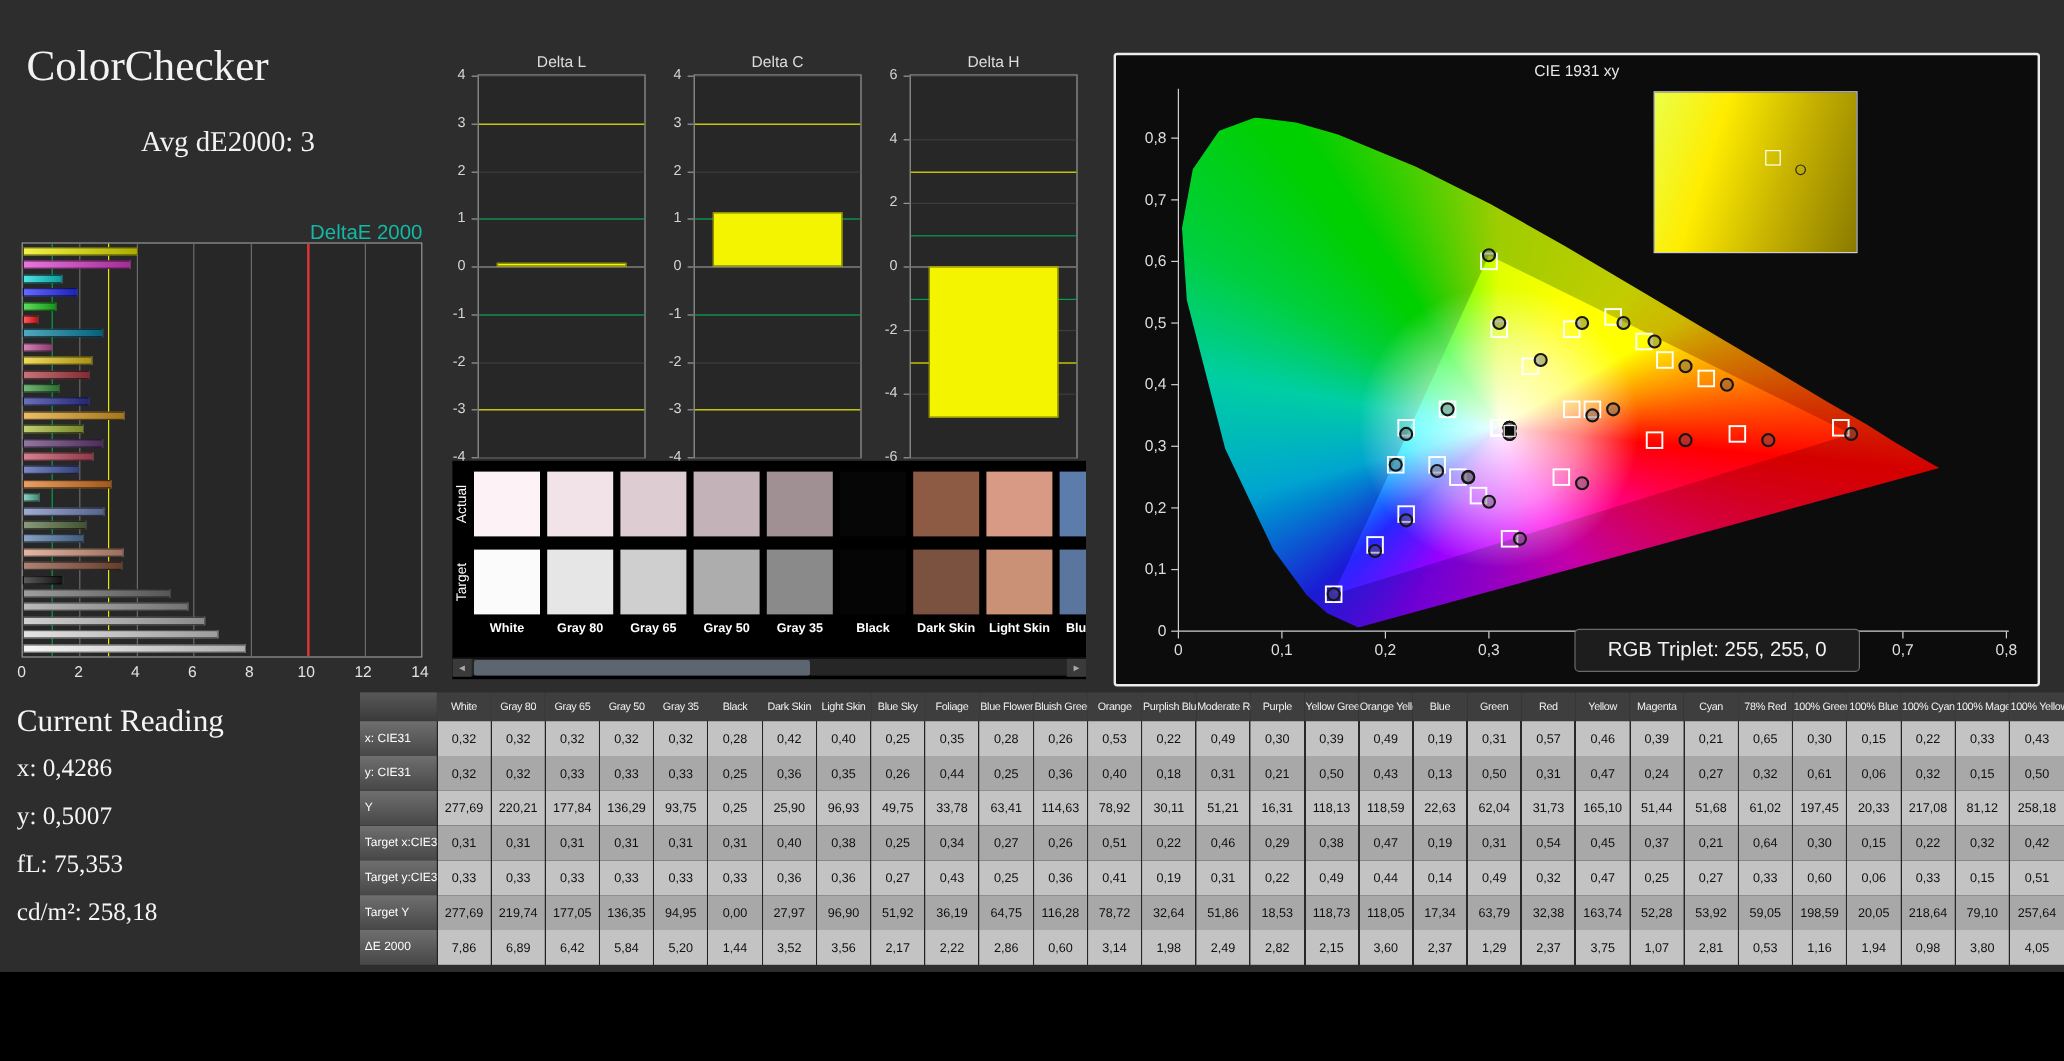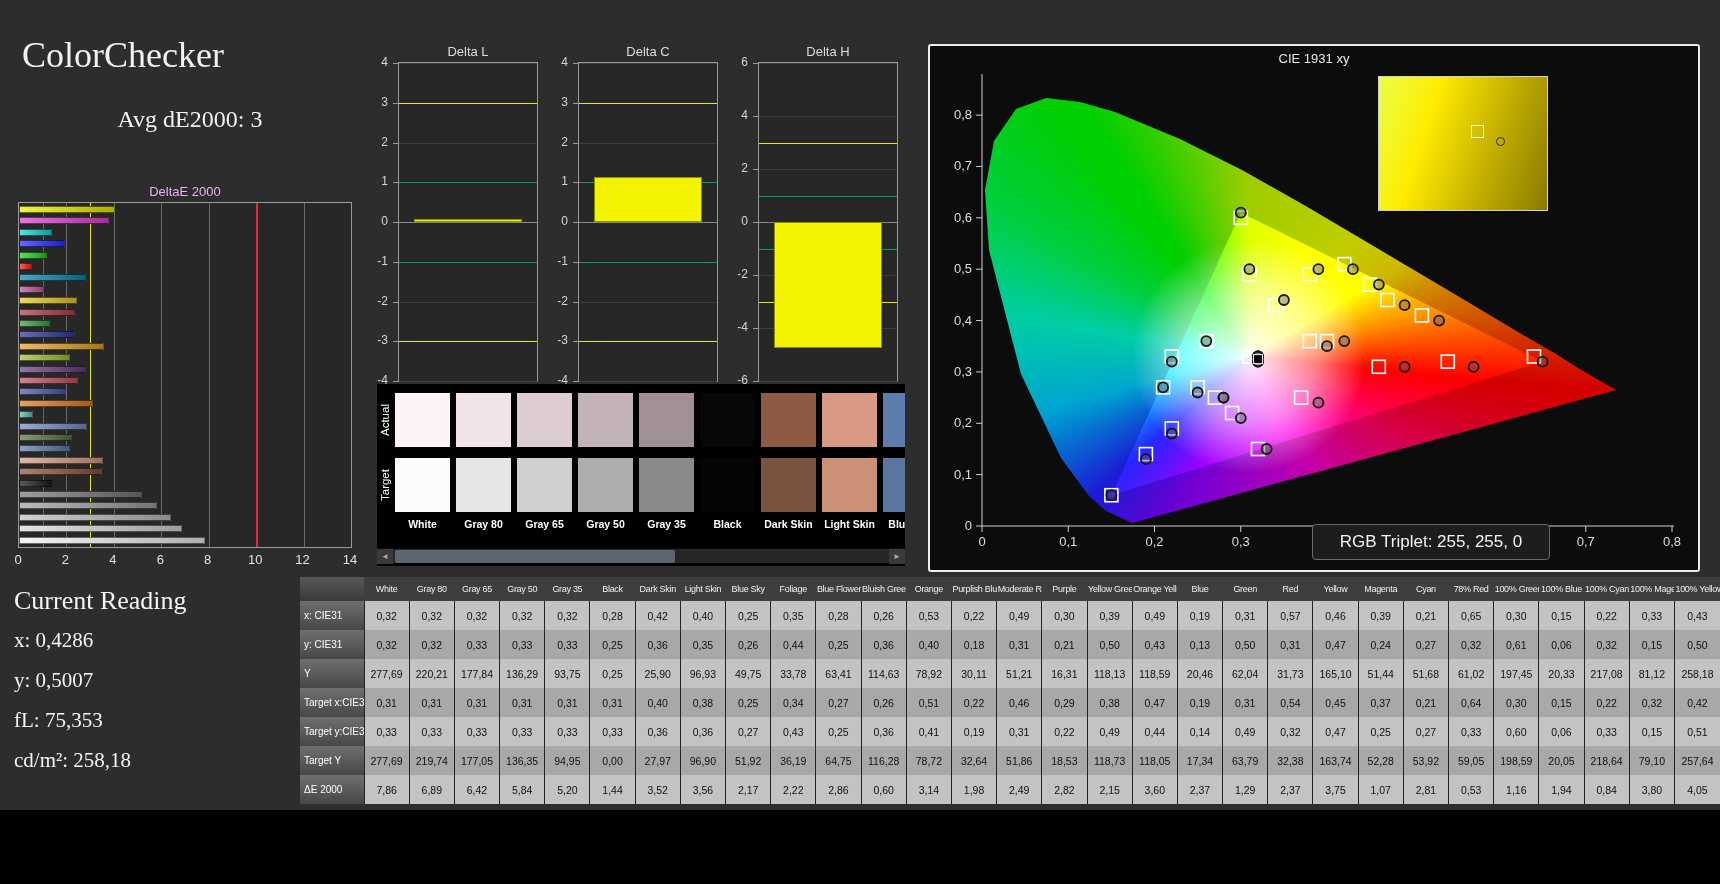--- a/index.html
+++ b/index.html
@@ -6,21 +6,21 @@
   html,body{width:1720px;height:884px;background:#000;overflow:hidden;
     font-family:"Liberation Sans",sans-serif}
   .app{position:absolute;left:0;top:0;width:1720px;height:810px;background:#2d2d2d;color:#eee}
 
   
   #brand{position:absolute;left:22px;top:34px;font-family:"Liberation Serif",serif;font-size:36px;color:#f2f2f2}
   #metrics{position:absolute;left:30px;top:100px;width:320px;text-align:center;
     font-family:"Liberation Serif",serif;font-size:24px;color:#f2f2f2;line-height:38px}
 
   
-  #de-title{position:absolute;left:18px;top:184px;width:334px;text-align:center;font-size:13px;color:#f0abfc}
+  #de-title{position:absolute;left:18px;top:184px;width:334px;text-align:right;font-size:17px;color:#14b8a6}
   #de-plot{position:absolute;left:18px;top:202px;width:334px;height:346px;border:1px solid #9a9a9a;background:#272727}
   .vline{position:absolute;top:0;bottom:0;width:1px;background:#6a6a6a}
   .vline.ref-green{background:#00a14b}
   .vline.ref-yellow{background:#e8e800}
   .vline.ref-red{background:#e03030;width:2px}
   .hbar{position:absolute;left:0;height:7px;border:1px solid rgba(0,0,0,.55);
     background-image:linear-gradient(90deg,rgba(255,255,255,.28),rgba(0,0,0,.28))}
   #de-ticks{position:absolute;left:18px;top:552px;width:334px;height:16px;font-size:13px;color:#e3e3e3}
   #de-ticks span{position:absolute;transform:translateX(-50%)}
 
@@ -587,21 +587,21 @@
           <td>49,75</td>
           <td>33,78</td>
           <td>63,41</td>
           <td>114,63</td>
           <td>78,92</td>
           <td>30,11</td>
           <td>51,21</td>
           <td>16,31</td>
           <td>118,13</td>
           <td>118,59</td>
-          <td>20,46</td>
+          <td>22,63</td>
           <td>62,04</td>
           <td>31,73</td>
           <td>165,10</td>
           <td>51,44</td>
           <td>51,68</td>
           <td>61,02</td>
           <td>197,45</td>
           <td>20,33</td>
           <td>217,08</td>
           <td>81,12</td>
@@ -728,20 +728,20 @@
           <td>3,60</td>
           <td>2,37</td>
           <td>1,29</td>
           <td>2,37</td>
           <td>3,75</td>
           <td>1,07</td>
           <td>2,81</td>
           <td>0,53</td>
           <td>1,16</td>
           <td>1,94</td>
-          <td>0,84</td>
+          <td>0,98</td>
           <td>3,80</td>
           <td>4,05</td>
         </tr>
       </tbody>
   </table>
 
 </div>
 
 </body></html>

